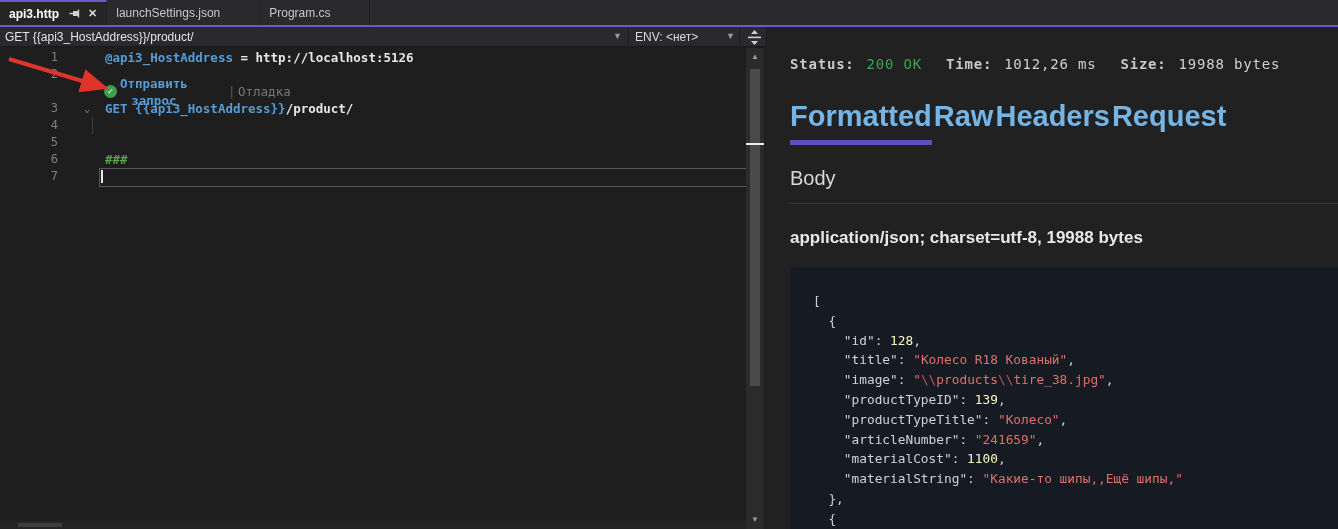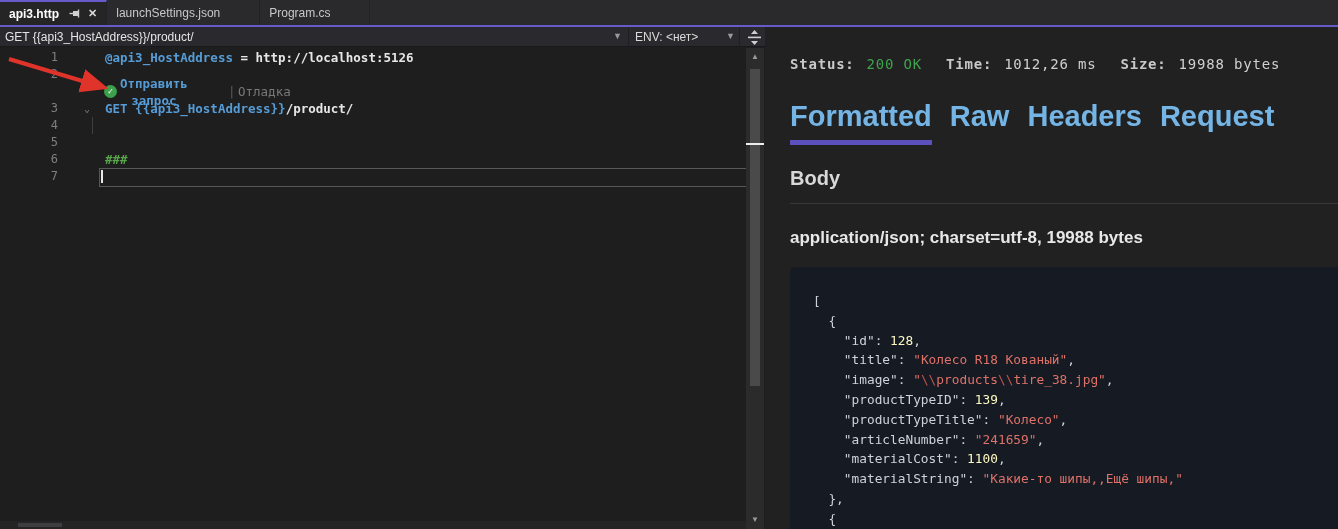--- a/index.html
+++ b/index.html
@@ -73,26 +73,26 @@
   
   .rightpane { position:absolute; left:765px; top:27px; width:573px; height:502px; background:#212122;
                overflow:hidden; }
   .statusline { position:absolute; left:25px; top:27px; height:20px; display:flex; align-items:center;
                 font-family:"DejaVu Sans Mono", monospace; font-size:14px; letter-spacing:0.8px;
                 white-space:nowrap; }
   .st-label { color:#c9c9c9; font-weight:bold; margin-right:12px; }
   .st-gap { margin-left:24px; }
   .st-ok { color:#3fa34d; } .st-val { color:#d0d0d0; }
 
-  .rtabs { position:absolute; left:25px; top:72px; display:flex; gap:18px; }
+  .rtabs { position:absolute; left:25px; top:72px; display:flex; gap:2px; }
   .rtab { font-size:29px; font-weight:bold; color:#75b5e6; line-height:34px; padding-bottom:7px;
           border-bottom:5px solid transparent; cursor:default; }
   .rtab.active { border-bottom-color:#5b50be; }
 
-  .body-title { position:absolute; left:25px; top:140px; font-size:20px; font-weight:bold; color:#d8d8d8; }
+  .body-title { position:absolute; left:25px; top:140px; font-size:20px; font-weight:normal; color:#d8d8d8; }
   .divider { position:absolute; left:25px; top:176px; width:548px; height:1px; background:#38383b; }
   .content-type { position:absolute; left:25px; top:201px; font-size:17px; font-weight:bold; color:#e8e8e8; }
 
   .json-block { position:absolute; left:25px; top:240px; width:548px; height:262px;
                 background:#151a23; border-radius:5px 0 0 0; overflow:hidden; }
   .json-pre { padding:24px 0 0 23px; font-family:"DejaVu Sans Mono", monospace; font-size:12.8px;
               line-height:19.8px; white-space:pre; }
   .jt-p { color:#ced3da; } .jt-k { color:#ced3da; } .jt-s { color:#de7168; }
   .jt-e { color:#c1534c; } .jt-n { color:#fef9c3; }
 </style>

